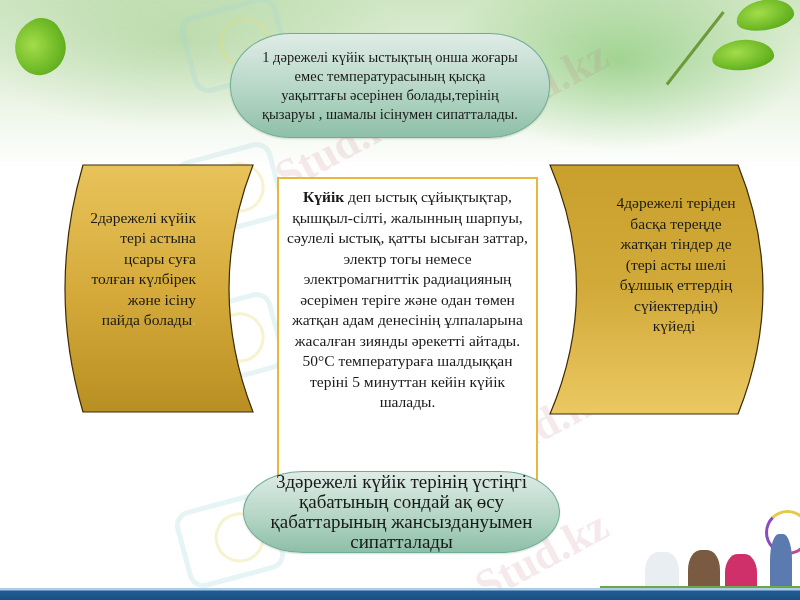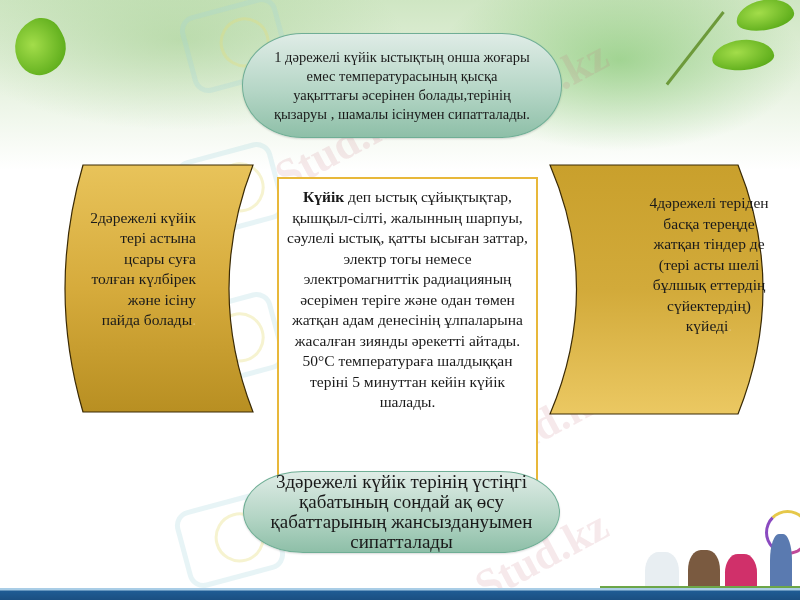--- a/index.html
+++ b/index.html
@@ -64,39 +64,39 @@
     .pill {
       position: absolute;
       background: linear-gradient(to bottom, #dfece6 0%, #b5d6c6 55%, #8ebfa8 100%);
       border: 1px solid #6fae95;
       border-radius: 60px / 52px;
       display: flex; align-items: center; justify-content: center;
       text-align: center;
       font-size: 14.5px; line-height: 19px;
       box-shadow: 0 1px 2px rgba(0,0,0,0.15);
     }
-    .pill-top { left: 242px; top: 33px; width: 320px; height: 105px; padding: 4px 30px; }
+    .pill-top { left: 230px; top: 33px; width: 320px; height: 105px; padding: 4px 30px; }
     .pill-bottom { left: 243px; top: 471px; width: 317px; height: 82px; padding: 0 20px; font-size: 19px; line-height: 20px; border-radius: 60px / 41px; }
     .center-box {
       position: absolute; left: 277px; top: 177px; width: 261px; height: 317px;
       background: #ffffff; border: 2px solid #e8b83a;
       padding: 8px 6px; text-align: center;
       font-size: 15.5px; line-height: 20.5px;
     }
     .center-box b { font-weight: bold; }
     .scroll {
       position: absolute;
       display: flex; align-items: center; justify-content: center; text-align: center;
       font-size: 15.5px; line-height: 20.5px;
     }
     .scroll svg { position: absolute; inset: 0; }
     .scroll .txt { position: relative; }
     .scroll-left { left: 55px; top: 163px; width: 202px; height: 252px; }
     .scroll-left .txt { width: 110px; margin-left: -30px; margin-top: -40px; text-align: right; }
-    .scroll-right { left: 548px; top: 163px; width: 226px; height: 254px; justify-content: flex-end; }
+    .scroll-right { left: 548px; top: 163px; width: 226px; height: 254px; }
     .scroll-right .txt { width: 130px; margin-left: 30px; margin-top: -50px; }
     .dim { color: #e0c070; }
   </style>
 </head>
 <body>
 
 <div class="bg"></div>
 
 <div class="leaf leaf-left"></div>
 <div class="stem"></div>

